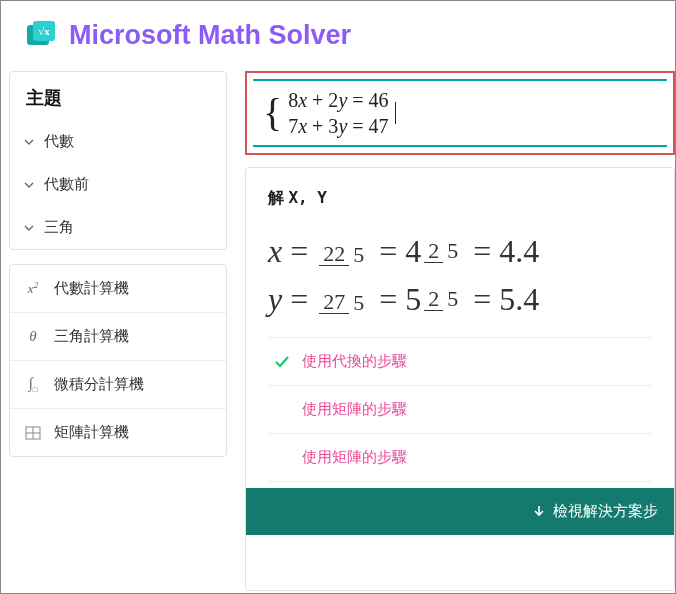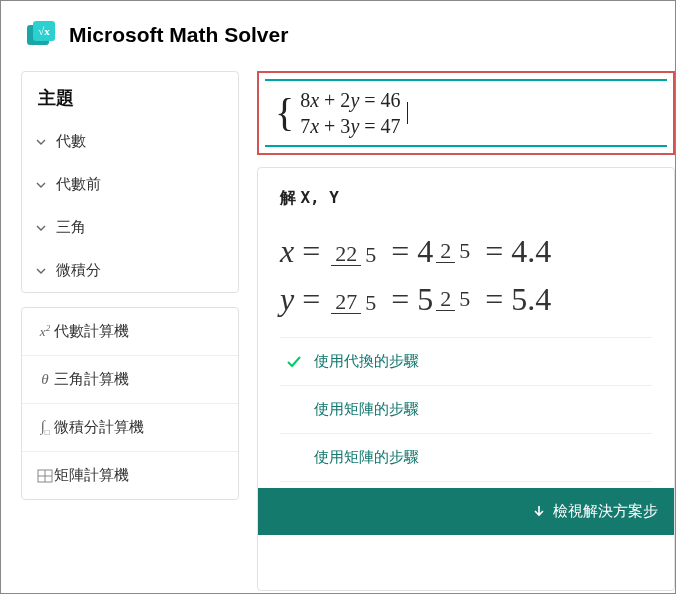--- a/index.html
+++ b/index.html
@@ -15,27 +15,27 @@
     display: flex;
     align-items: center;
     padding: 18px 24px 20px 24px;
     gap: 12px;
   }
   .logo {
     width: 32px;
     height: 32px;
   }
   .app-title {
-    font-size: 21px;
+    font-size: 27px;
     font-weight: 600;
-    color: #000000;
+    color: #8b5cf6;
   }
   .content {
     display: flex;
-    padding-left: 20px;
+    padding-left: 8px;
     gap: 18px;
     height: calc(100% - 72px);
   }
   .sidebar {
     width: 218px;
     flex-shrink: 0;
   }
   .panel {
     border: 1px solid #e1e1e1;
     border-radius: 4px;
@@ -59,21 +59,21 @@
   }
   .chev {
     width: 10px;
     height: 10px;
     display: inline-block;
   }
   .chev svg { display:block; }
   .calc-list .item {
     display: flex;
     align-items: center;
-    gap: 0;
+    gap: 12px;
     padding: 14px 14px;
     font-size: 15px;
     color: #333;
     border-top: 1px solid #eee;
     cursor: pointer;
     text-align: center;
   }
   .calc-list .item:first-child { border-top: none; }
   .calc-icon {
     width: 18px;
@@ -164,21 +164,21 @@
   .steps {
     border-top: 1px solid #eee;
   }
   .step-item {
     display: flex;
     align-items: center;
     gap: 12px;
     padding: 14px 6px;
     border-bottom: 1px solid #eee;
     font-size: 15px;
-    color: #0f766e;
+    color: #ec4899;
     cursor: pointer;
   }
   .step-item .check {
     width: 16px; height: 16px; color: #0c6;
     visibility: hidden;
   }
   .step-item.selected .check { visibility: visible; }
   .footer-btn {
     background: #157a6e;
     color: #fff;
@@ -230,28 +230,20 @@
           <span>代數前</span>
         </div>
         <div class="item">
           <span class="chev">
               <svg viewBox="0 0 10 10">
                 <path d="M1 3 L5 7 L9 3" stroke="#666" stroke-width="1.4" fill="none"></path>
               </svg>
             </span>
           <span>三角</span>
         </div>
-        <div class="item">
-          <span class="chev">
-              <svg viewBox="0 0 10 10">
-                <path d="M1 3 L5 7 L9 3" stroke="#666" stroke-width="1.4" fill="none"></path>
-              </svg>
-            </span>
-          <span>微積分</span>
-        </div>
       </div>
     </div>
 
     <div class="panel calc-list">
       <div class="item">
         <span class="calc-icon">
             <span style="font-family:serif;font-style:italic;font-size:13px;">x<sup style="font-size:9px;">2</sup></span>
           </span>
         <span>代數計算機</span>
       </div>

